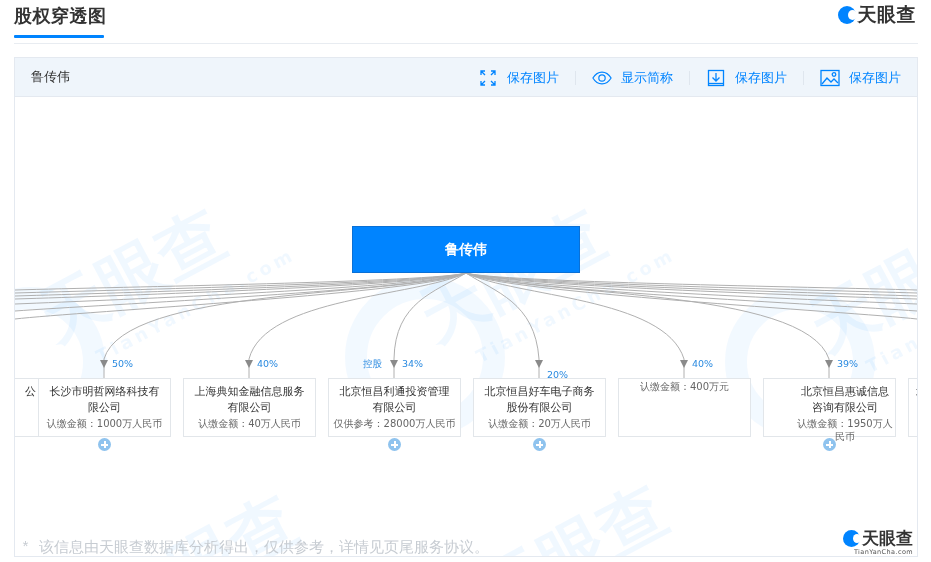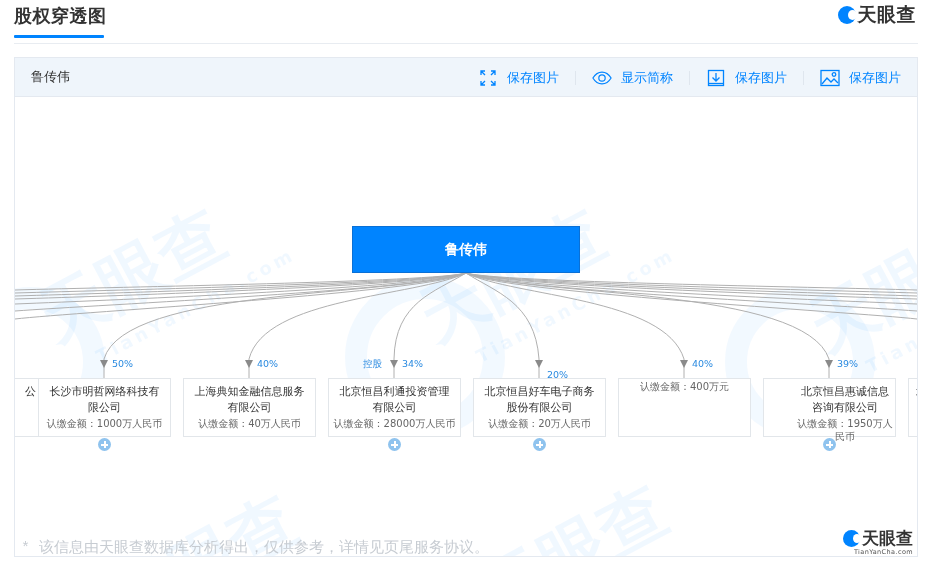--- a/index.html
+++ b/index.html
@@ -194,21 +194,21 @@
     <span class="pct" style="left:242px;">40%</span>
     <div class="child" style="left:168px;">
       <div class="cname">上海典知金融信息服务有限公司</div>
       <div class="camount">认缴金额：40万人民币</div>
     </div>
 
     <span class="ctrl-tag" style="left:348px;">控股</span>
     <span class="pct" style="left:387px;">34%</span>
     <div class="child" style="left:313px;">
       <div class="cname">北京恒昌利通投资管理有限公司</div>
-      <div class="camount">认缴金额：28000万人民币</div>
+      <div class="camount">仅供参考：28000万人民币</div>
     </div>
     <div class="plus" style="left:373px;"></div>
 
     <span class="pct" style="left:532px;margin-top:11px;">20%</span>
     <div class="child" style="left:458px;">
       <div class="cname">北京恒昌好车电子商务股份有限公司</div>
       <div class="camount">认缴金额：20万人民币</div>
     </div>
     <div class="plus" style="left:518px;"></div>
 

